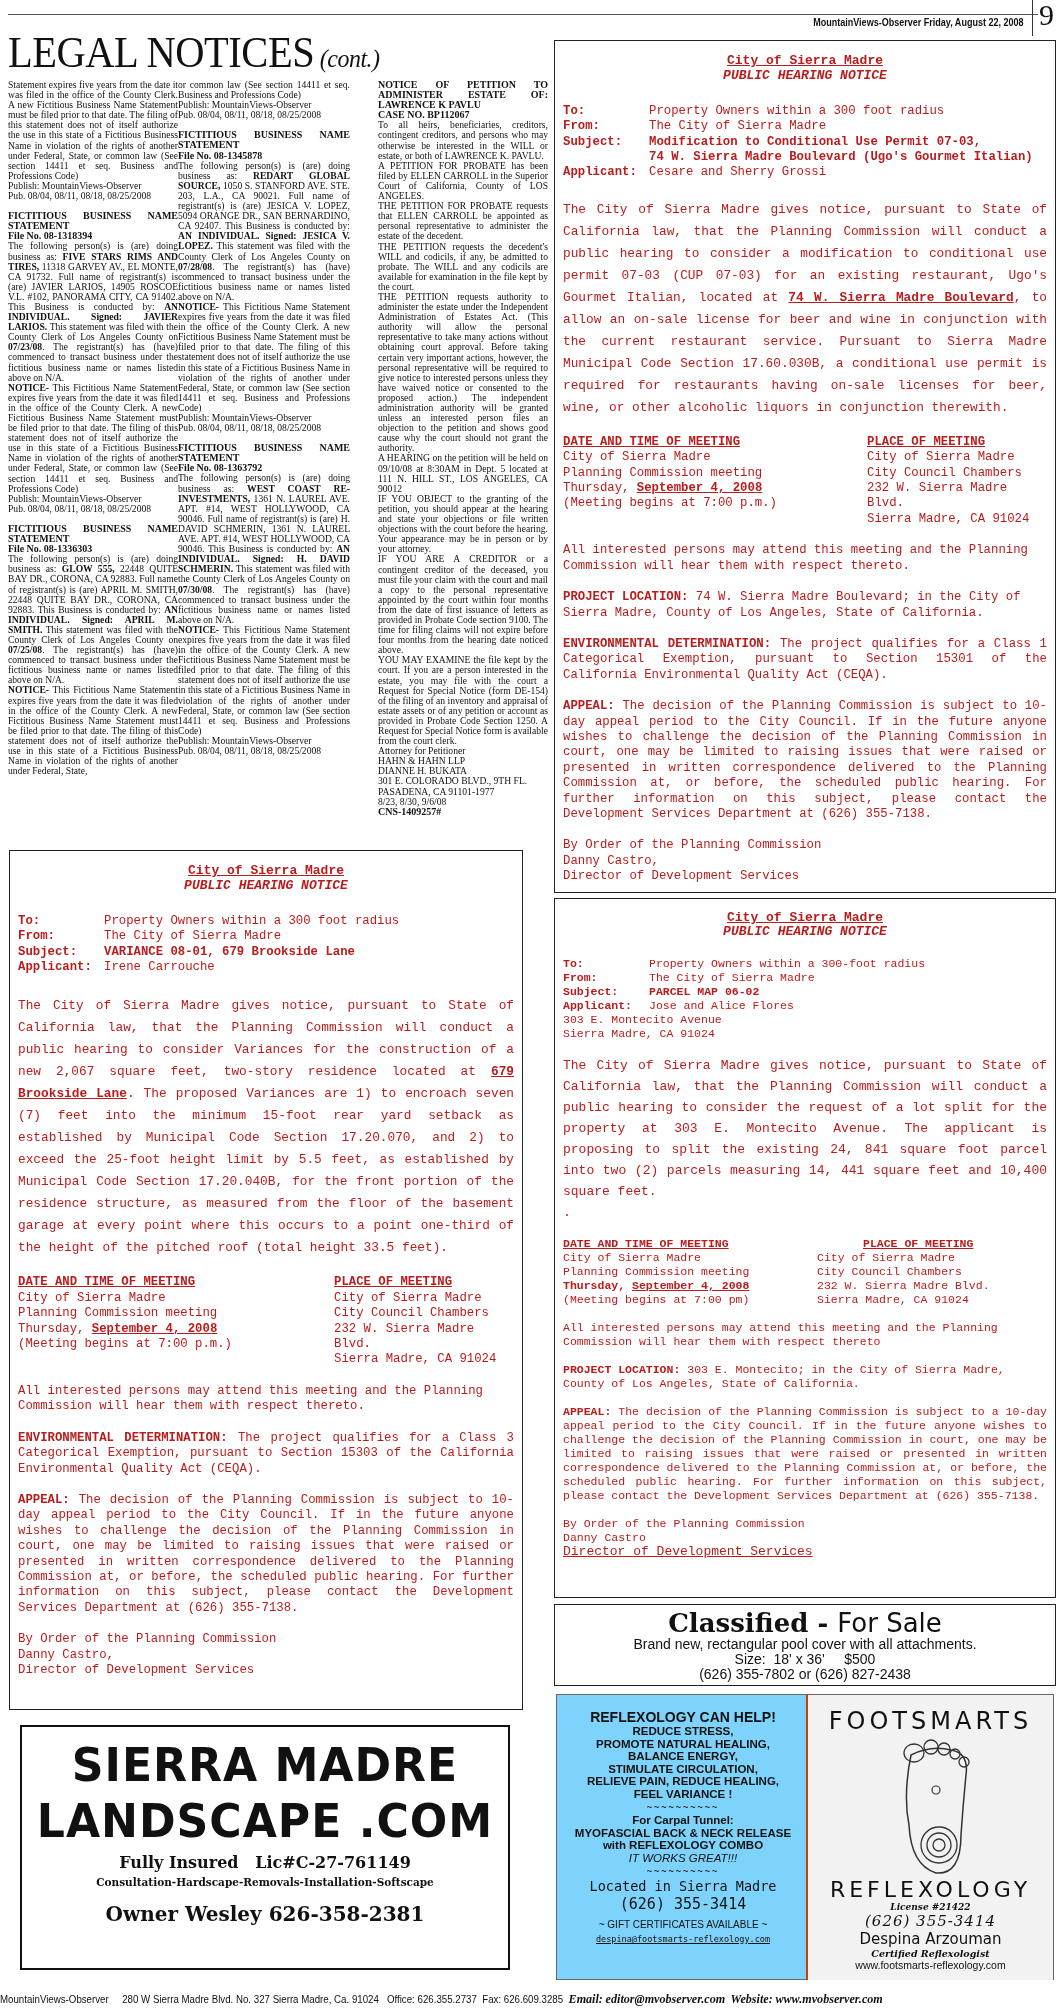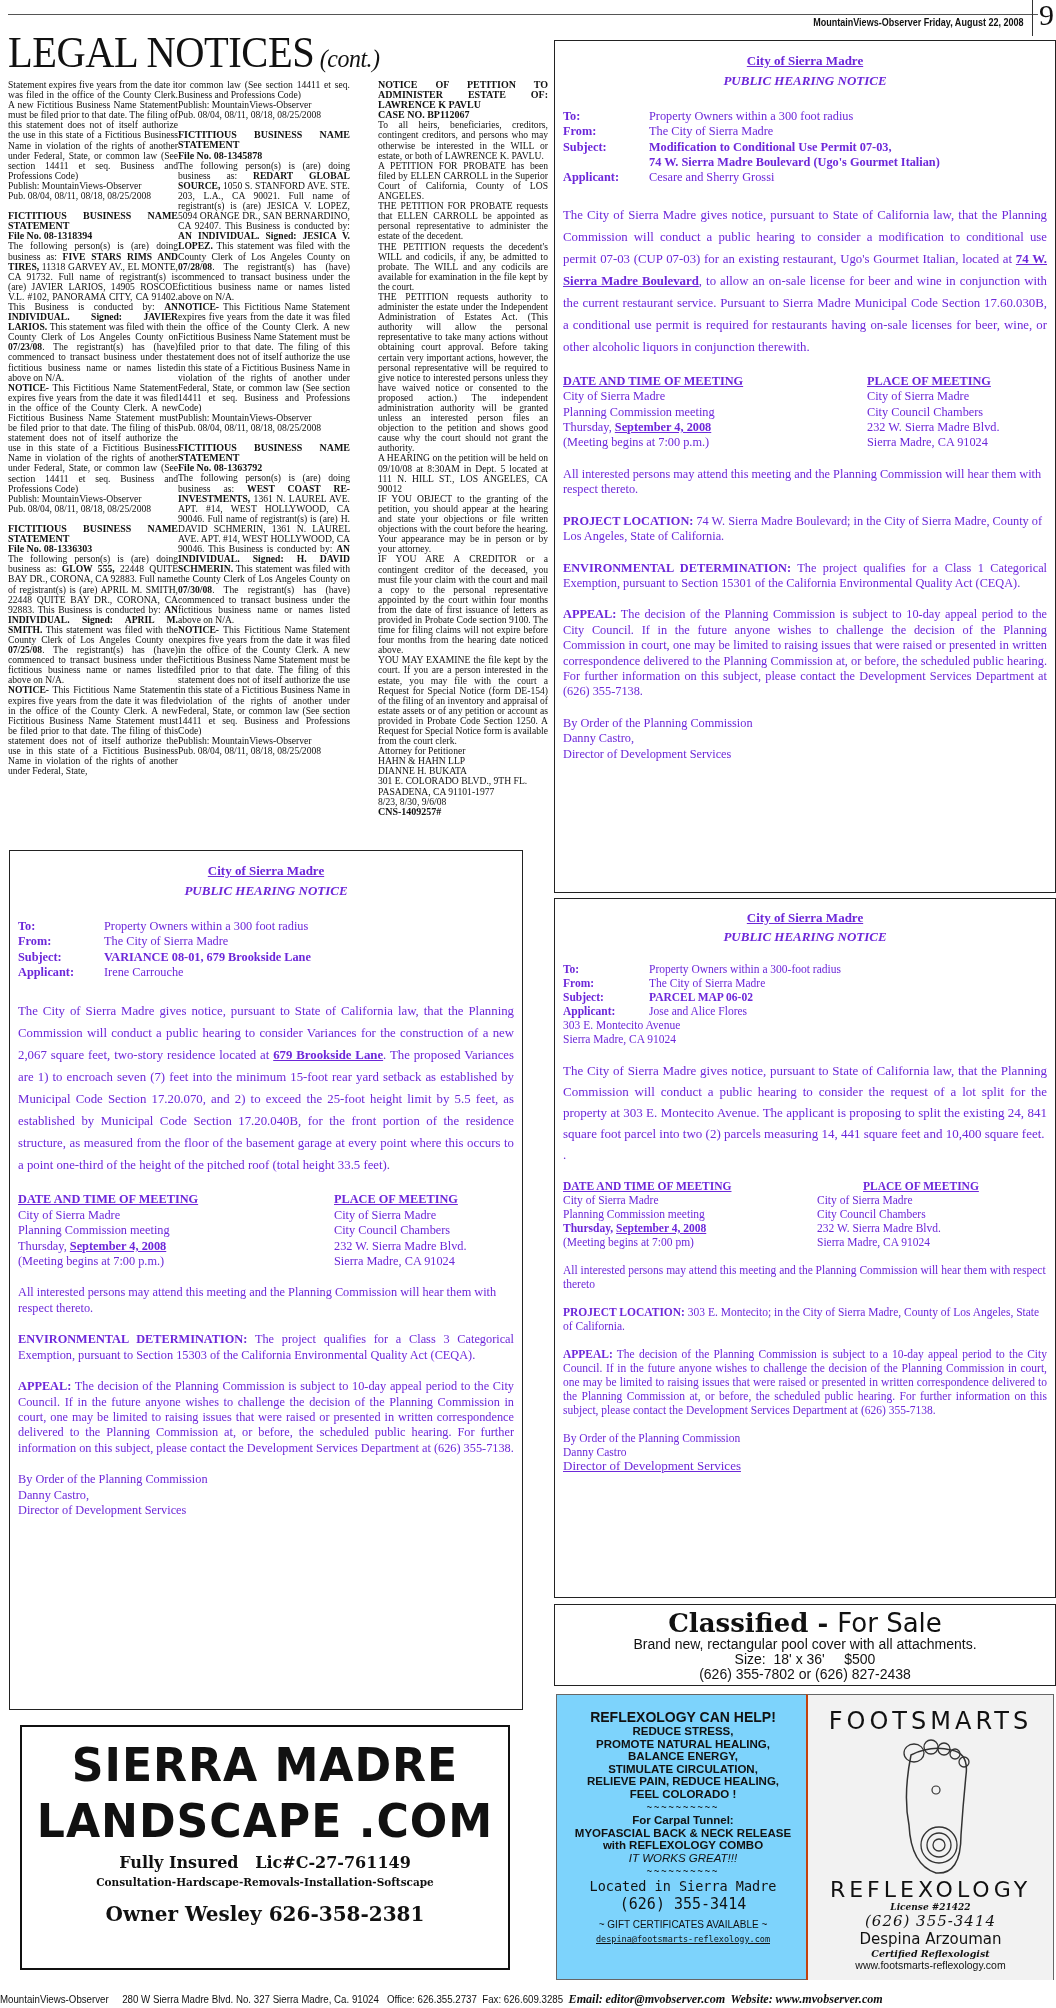--- a/index.html
+++ b/index.html
@@ -15,23 +15,23 @@
 
   .col { position: absolute; top: 80px; font-family: "Liberation Serif", serif; font-size: 9.6px; line-height: 10.1px; text-align: justify; }
   .col1 { left: 8px; width: 170px; }
   .col2 { left: 178px; width: 172px; }
   .col3 { left: 378px; width: 170px; }
   .col p { margin-bottom: 0; }
   .col .gap { height: 10px; }
   .col b { font-weight: bold; }
   .col .hdr { font-weight: bold; font-size: 10px; }
 
-  .notice { position: absolute; border: 1.5px solid #222; font-family: Liberation Serif, serif; color: #6d28d9; }
+  .notice { position: absolute; border: 1.5px solid #222; font-family: Liberation Mono, monospace; color: #b91c1c; }
   .notice .city { text-align: center; text-decoration: underline; font-weight: bold; font-size: 13px; }
-  .notice .phn { text-align: center; font-style: italic; font-weight: bold; font-size: 13px; margin-top: 5px; }
+  .notice .phn { text-align: center; font-style: italic; font-weight: bold; font-size: 13px; }
   .notice table.meta { border-collapse: collapse; margin-top: 20px; }
   .notice table.meta td { padding: 0; vertical-align: top; }
   .notice table.meta td.k { font-weight: bold; }
   .notice .body { text-align: justify; }
   .notice .cols2 { display: flex; justify-content: space-between; }
   .notice .cols2 .h { font-weight: bold; text-decoration: underline; }
   .notice .u { text-decoration: underline; font-weight: bold; }
 
   .n1 { left: 554px; top: 40px; width: 502px; height: 853px; padding: 12px 8px; font-size: 12.3px; line-height: 15.4px; }
   .n1 .body { line-height: 22px; font-size: 12.8px; margin-top: 18px; }
@@ -320,21 +320,21 @@
   <div class="l">(626) 355-7802  or  (626) 827-2438</div>
 </div>
 
 <div class="ad-refl">
   <div class="h">REFLEXOLOGY CAN HELP!</div>
   <div class="b">REDUCE STRESS,</div>
   <div class="b">PROMOTE NATURAL HEALING,</div>
   <div class="b">BALANCE ENERGY,</div>
   <div class="b">STIMULATE CIRCULATION,</div>
   <div class="b">RELIEVE PAIN, REDUCE HEALING,</div>
-  <div class="b">FEEL COLORADO !</div>
+  <div class="b">FEEL VARIANCE !</div>
   <div class="tilde">~~~~~~~~~~</div>
   <div class="b">For Carpal Tunnel:</div>
   <div class="b">MYOFASCIAL BACK &amp; NECK RELEASE</div>
   <div class="b">with REFLEXOLOGY COMBO</div>
   <div class="b" style="font-style:italic;font-weight:normal">IT WORKS GREAT!!!</div>
   <div class="tilde">~~~~~~~~~~</div>
   <div class="mono">Located in Sierra Madre</div>
   <div class="mono2">(626) 355-3414</div>
   <div class="gift">~ GIFT CERTIFICATES AVAILABLE ~</div>
   <div class="mail">despina@footsmarts-reflexology.com</div>

